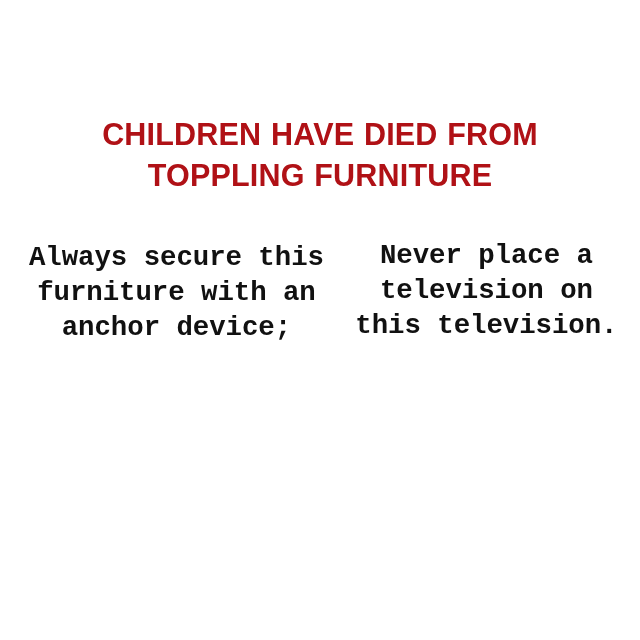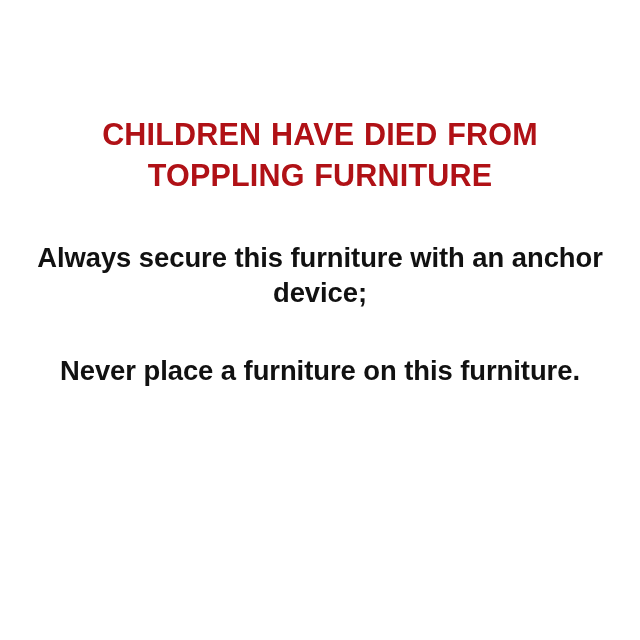--- a/index.html
+++ b/index.html
@@ -38,21 +38,21 @@
     letter-spacing: 0.2px;
     text-transform: uppercase;
     word-spacing: 1px;
   }
 
   .instruction-list {
     margin: 0;
     padding: 0;
     list-style: none;
     display: flex;
-    flex-direction: column;
+    font-family: Liberation Mono, monospace;
   }
 
   .instruction-item {
     margin: 0;
     text-align: center;
     color: #111111;
     font-size: 27.4px;
     font-weight: 600;
     line-height: 1.28;
     letter-spacing: -0.05px;
@@ -65,16 +65,16 @@
 </style>
 </head>
 <body>
 
 <main class="warning-card">
 
   <h1 class="warning-heading">CHILDREN HAVE DIED FROM TOPPLING FURNITURE</h1>
 
   <ul class="instruction-list">
     <li class="instruction-item gap-first">Always secure this furniture with an anchor device;</li>
-    <li class="instruction-item gap-last">Never place a furniture on this furniture.</li>
+    <li class="instruction-item gap-last">Never place a television on this television.</li>
   </ul>
 
 </main>
 
 </body></html>

